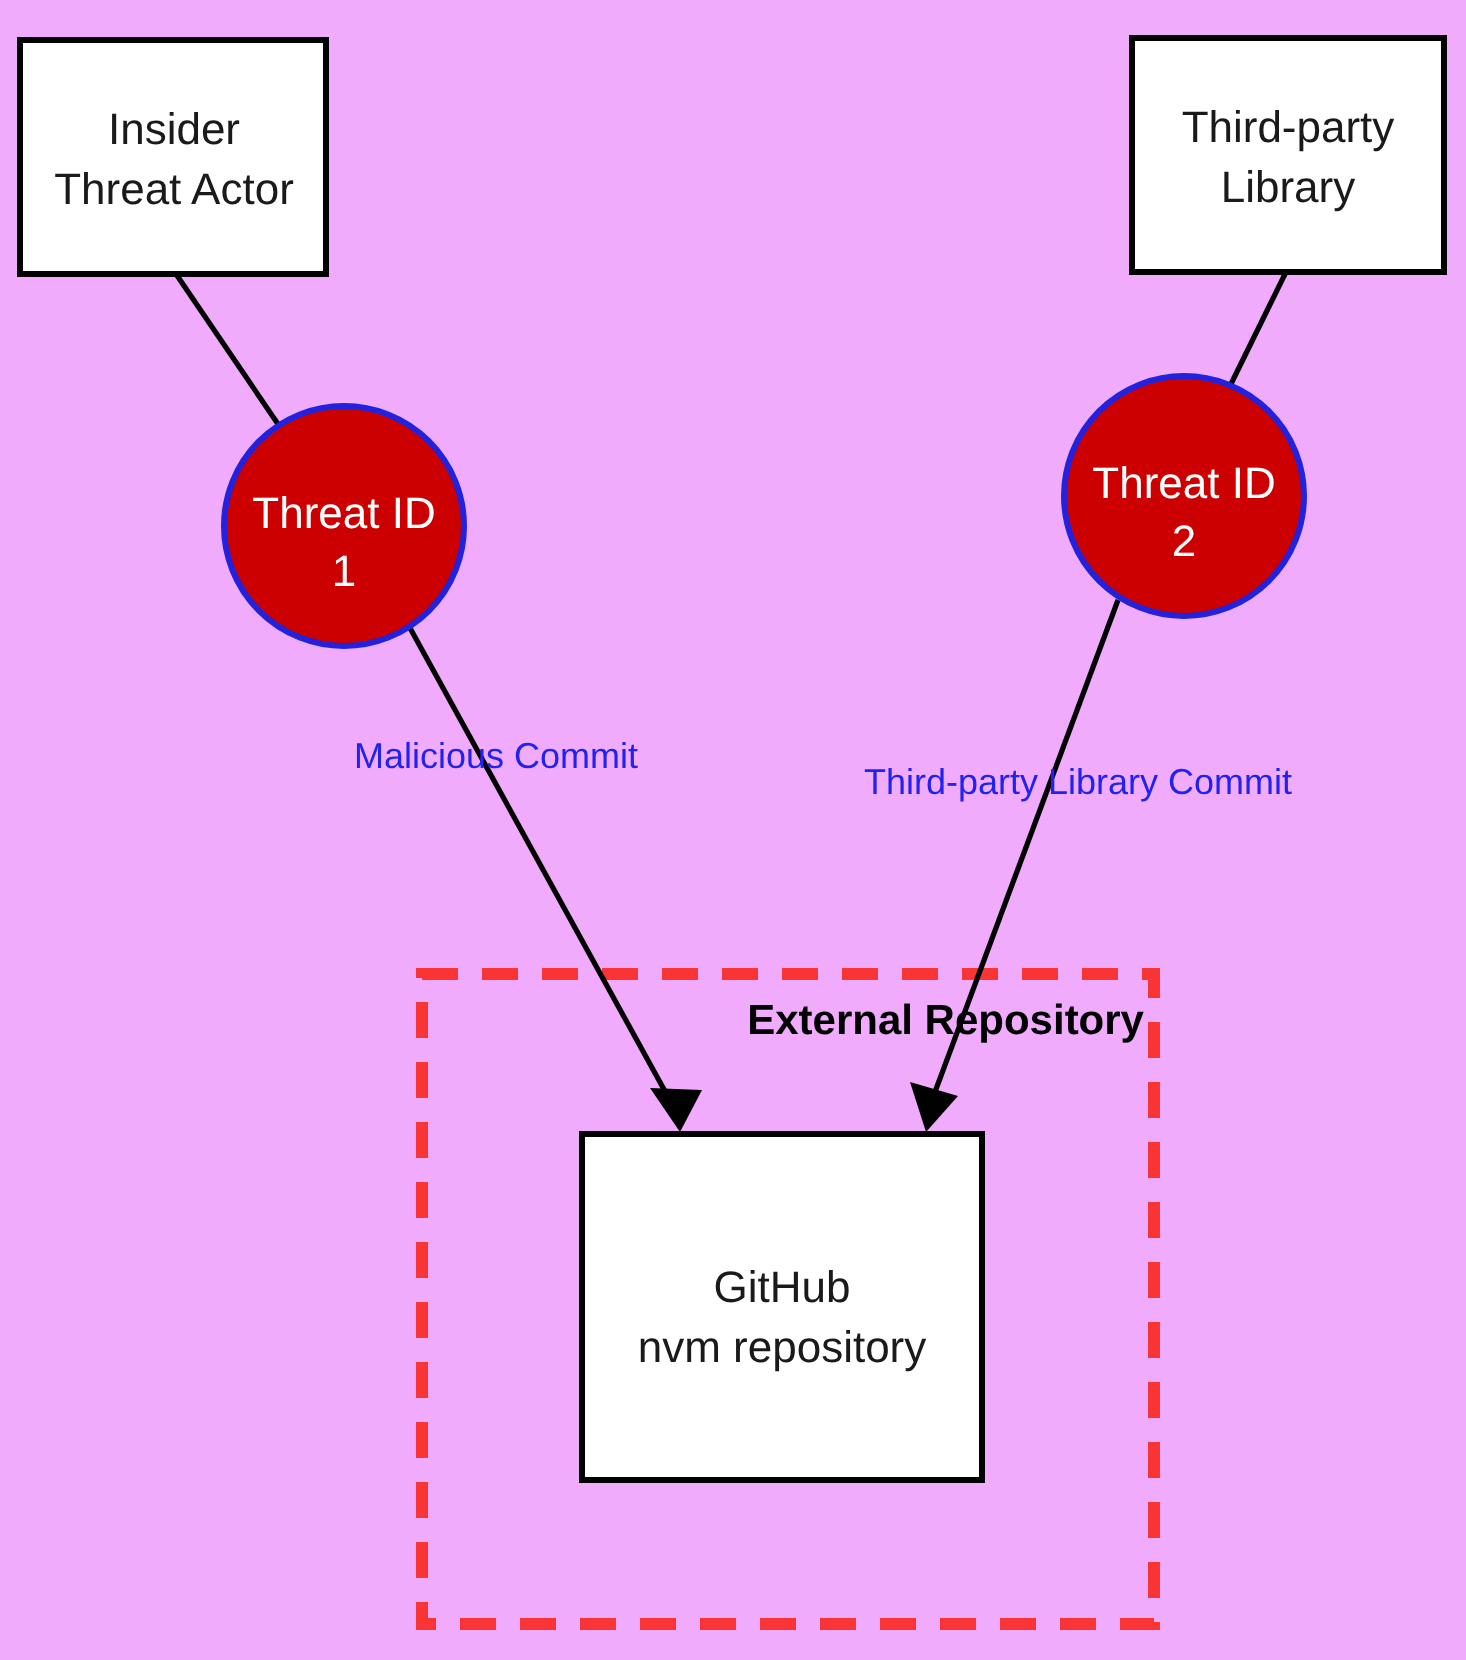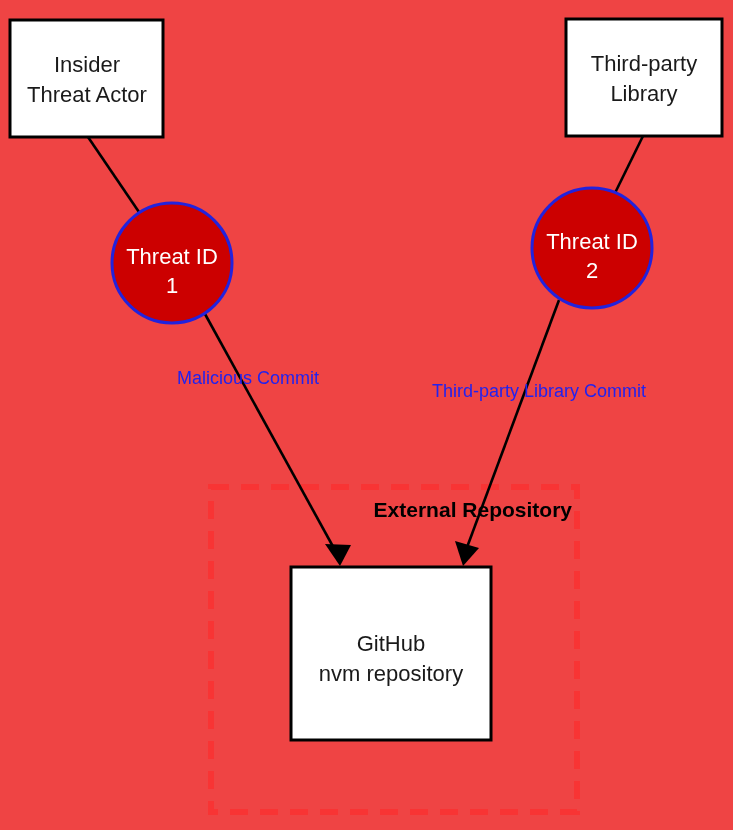--- a/index.html
+++ b/index.html
@@ -8,21 +8,21 @@
     padding: 0;
     background: #ffffff;
   }
   body {
     font-family: "Liberation Sans", sans-serif;
   }
   #diagram-root {
     position: relative;
     width: 733px;
     height: 830px;
-    background: #ef4444;
+    background: #f0abfc;
     overflow: hidden;
   }
   svg.canvas {
     position: absolute;
     left: 0;
     top: 0;
     width: 733px;
     height: 830px;
   }
   .node-box {

